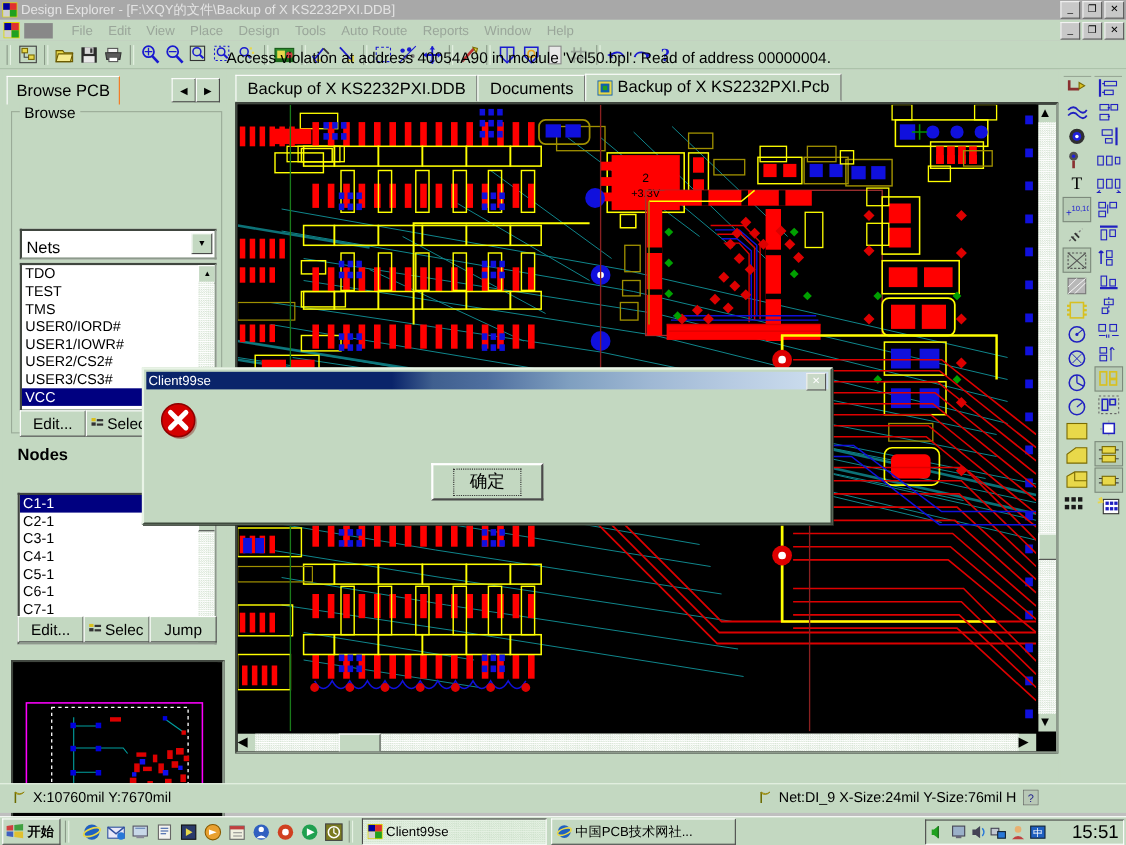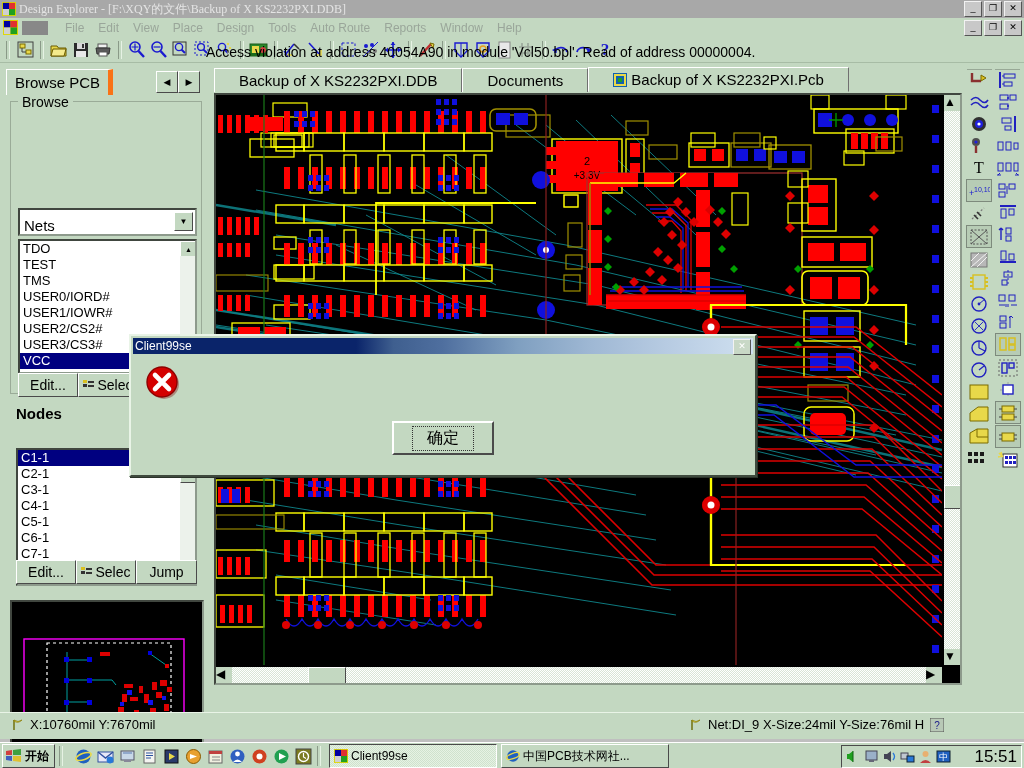--- a/index.html
+++ b/index.html
@@ -12,21 +12,21 @@
   }
   .app{position:absolute;left:0;top:0;width:1024px;height:768px;}
 
   
   .titlebar{
     position:absolute;left:0;top:0;width:1024px;height:18px;
     background:#a8a8a8;color:#e8e8e8;
     display:flex;align-items:center;
   }
   .titlebar .tb-icon{width:14px;height:14px;margin:0 3px 0 2px;flex:0 0 auto;}
-  .titlebar .tb-text{font-size:12px;color:#e4e4e4;white-space:nowrap;letter-spacing:0px;font-family:Liberation Serif, serif;}
+  .titlebar .tb-text{font-size:12px;color:#e4e4e4;white-space:nowrap;letter-spacing:0px;}
   .win-btns{position:absolute;right:2px;top:1px;display:flex;gap:2px;}
   .wbtn{
     width:16px;height:14px;background:#c8c8c8;
     border-top:1px solid #f2f2f2;border-left:1px solid #f2f2f2;
     border-right:1px solid #555;border-bottom:1px solid #555;
     font-size:9px;line-height:12px;text-align:center;color:#000;
     font-family:"Liberation Sans",sans-serif;
   }
 
   
@@ -52,21 +52,21 @@
 
   
   .workarea{position:absolute;left:0;top:63px;width:1024px;height:649px;background:#c3d8c1;}
 
   
   .leftpanel{position:absolute;left:2px;top:2px;width:204px;height:645px;background:#c3d8c1;}
   .panel-tabrow{position:absolute;left:4px;top:4px;width:196px;height:26px;}
   .panel-tab{
     position:absolute;left:0;top:0;height:25px;padding:0 8px;
     background:#c3d8c1;border-top:1px solid #fff;border-left:1px solid #fff;
-    border-right:5px solid #f97316;
+    border-right:1px solid #f97316;
     font-size:15px;display:flex;align-items:center;font-weight:normal;
   }
   .navbtn{
     position:absolute;top:2px;width:20px;height:20px;background:#c3d8c1;
     border-top:1px solid #fff;border-left:1px solid #fff;
     border-right:1px solid #4a4a4a;border-bottom:1px solid #4a4a4a;
     display:flex;align-items:center;justify-content:center;font-size:9px;
   }
   .groupbox{
     position:absolute;left:8px;top:36px;width:190px;height:291px;
@@ -118,21 +118,21 @@
 
   .preview{
     position:absolute;left:8px;top:535px;width:190px;height:155px;
     background:#000;border:2px inset #8d9a8c;
   }
 
   
   .docwin{position:absolute;left:210px;top:2px;width:752px;height:645px;background:#c3d8c1;}
   .doctabs{position:absolute;left:4px;top:3px;height:24px;display:flex;align-items:flex-end;}
   .dtab{
-    height:23px;padding:0 24px;background:#c3d8c1;font-size:15px;
+    height:23px;padding:0 10px;background:#c3d8c1;font-size:15px;
     border-top:1px solid #fff;border-left:1px solid #fff;border-right:1px solid #707070;
     display:flex;align-items:center;white-space:nowrap;
   }
   .dtab.active{border-bottom:1px solid #c3d8c1;}
   .canvas-frame{
     position:absolute;left:4px;top:28px;width:744px;height:588px;
     border:2px inset #8d9a8c;background:#000;overflow:hidden;
   }
   .pcb{position:absolute;left:0;top:0;width:726px;height:570px;background:#000;overflow:hidden;}
   .vsb{position:absolute;right:0;top:0;width:16px;height:570px;background:#c3d8c1;}

